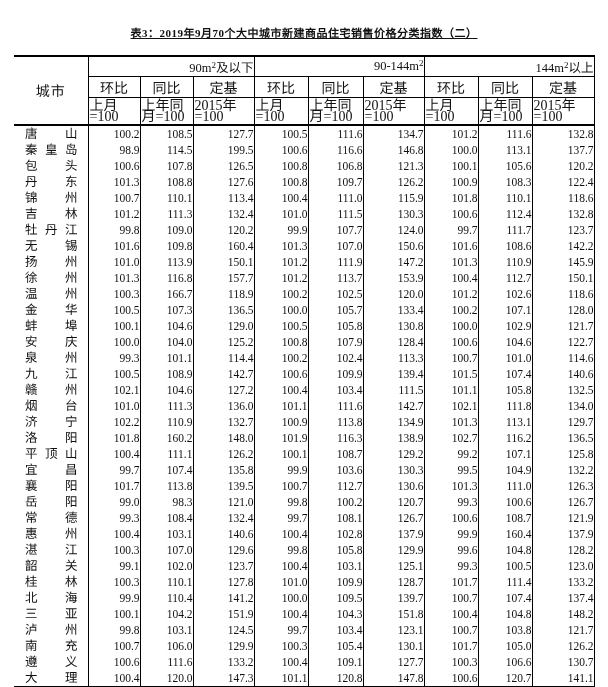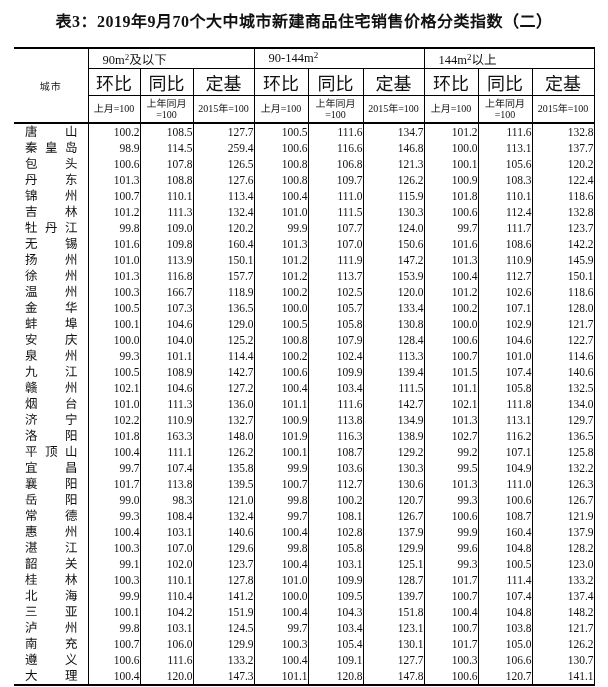--- a/index.html
+++ b/index.html
@@ -8,70 +8,71 @@
     --text-color: #111111;
   }
   * { box-sizing: border-box; }
   html, body {
     margin: 0; padding: 0;
     width: 608px; height: 687px;
     background: #ffffff;
     font-family: "Liberation Serif", "DejaVu Serif", serif;
   }
   .title {
-    margin: 8px 0 0 0;
+    margin: 24px 0 0 0;
     text-align: center;
-    font-size: 16px;
+    font-size: 11px;
     font-weight: bold;
     color: var(--text-color);
     letter-spacing: 0.5px;
+    text-decoration: underline;
   }
   table.stats {
     border-collapse: collapse;
     table-layout: fixed;
     width: 580px;
     margin: 15px 14px 0 14px;
   }
   table.stats th, table.stats td {
     padding: 0;
     font-weight: normal;
     color: var(--text-color);
     overflow: hidden;
   }
   
   thead th { border: 1px solid var(--border); }
   th.city-head {
     border-left: none;
     border-top: 2px solid var(--border);
     border-bottom: 2px solid var(--border);
-    font-size: 10px;
+    font-size: 14px;
     letter-spacing: 1px;
   }
   tr.group-row th { border-top: 2px solid var(--border); }
   tr.group-row th.group {
     height: 19px;
     font-size: 12.5px;
-    text-align: left;
+    text-align: right;
     padding-left: 14px;
   }
   tr.group-row th.group sup {
     font-size: 9px;
     vertical-align: 4px;
     line-height: 0;
   }
   tr.measure-row th {
     height: 19px;
-    font-size: 18px;
+    font-size: 14px;
     text-align: center;
   }
   tr.base-row th {
     height: 27px;
-    font-size: 10px;
+    font-size: 14px;
     line-height: 11px;
-    text-align: center;
+    text-align: left;
     border-bottom: 2px solid var(--border);
     padding: 1px 1px;
     word-break: normal;
   }
   
   tbody td {
     border: 0 solid var(--border);
     border-left-width: 1px;
     height: 16px;
   }
@@ -162,21 +163,21 @@
       <tr>
         <td class="city-cell">
           <div class="city">
             <span>秦</span>
             <span>皇</span>
             <span>岛</span>
           </div>
         </td>
         <td class="num">98.9</td>
         <td class="num">114.5</td>
-        <td class="num">259.4</td>
+        <td class="num">199.5</td>
         <td class="num">100.6</td>
         <td class="num">116.6</td>
         <td class="num">146.8</td>
         <td class="num">100.0</td>
         <td class="num">113.1</td>
         <td class="num">137.7</td>
       </tr>
       <tr>
         <td class="city-cell">
           <div class="city">
@@ -468,21 +469,21 @@
         <td class="num">129.7</td>
       </tr>
       <tr>
         <td class="city-cell">
           <div class="city">
             <span>洛</span>
             <span>阳</span>
           </div>
         </td>
         <td class="num">101.8</td>
-        <td class="num">163.3</td>
+        <td class="num">160.2</td>
         <td class="num">148.0</td>
         <td class="num">101.9</td>
         <td class="num">116.3</td>
         <td class="num">138.9</td>
         <td class="num">102.7</td>
         <td class="num">116.2</td>
         <td class="num">136.5</td>
       </tr>
       <tr>
         <td class="city-cell">

